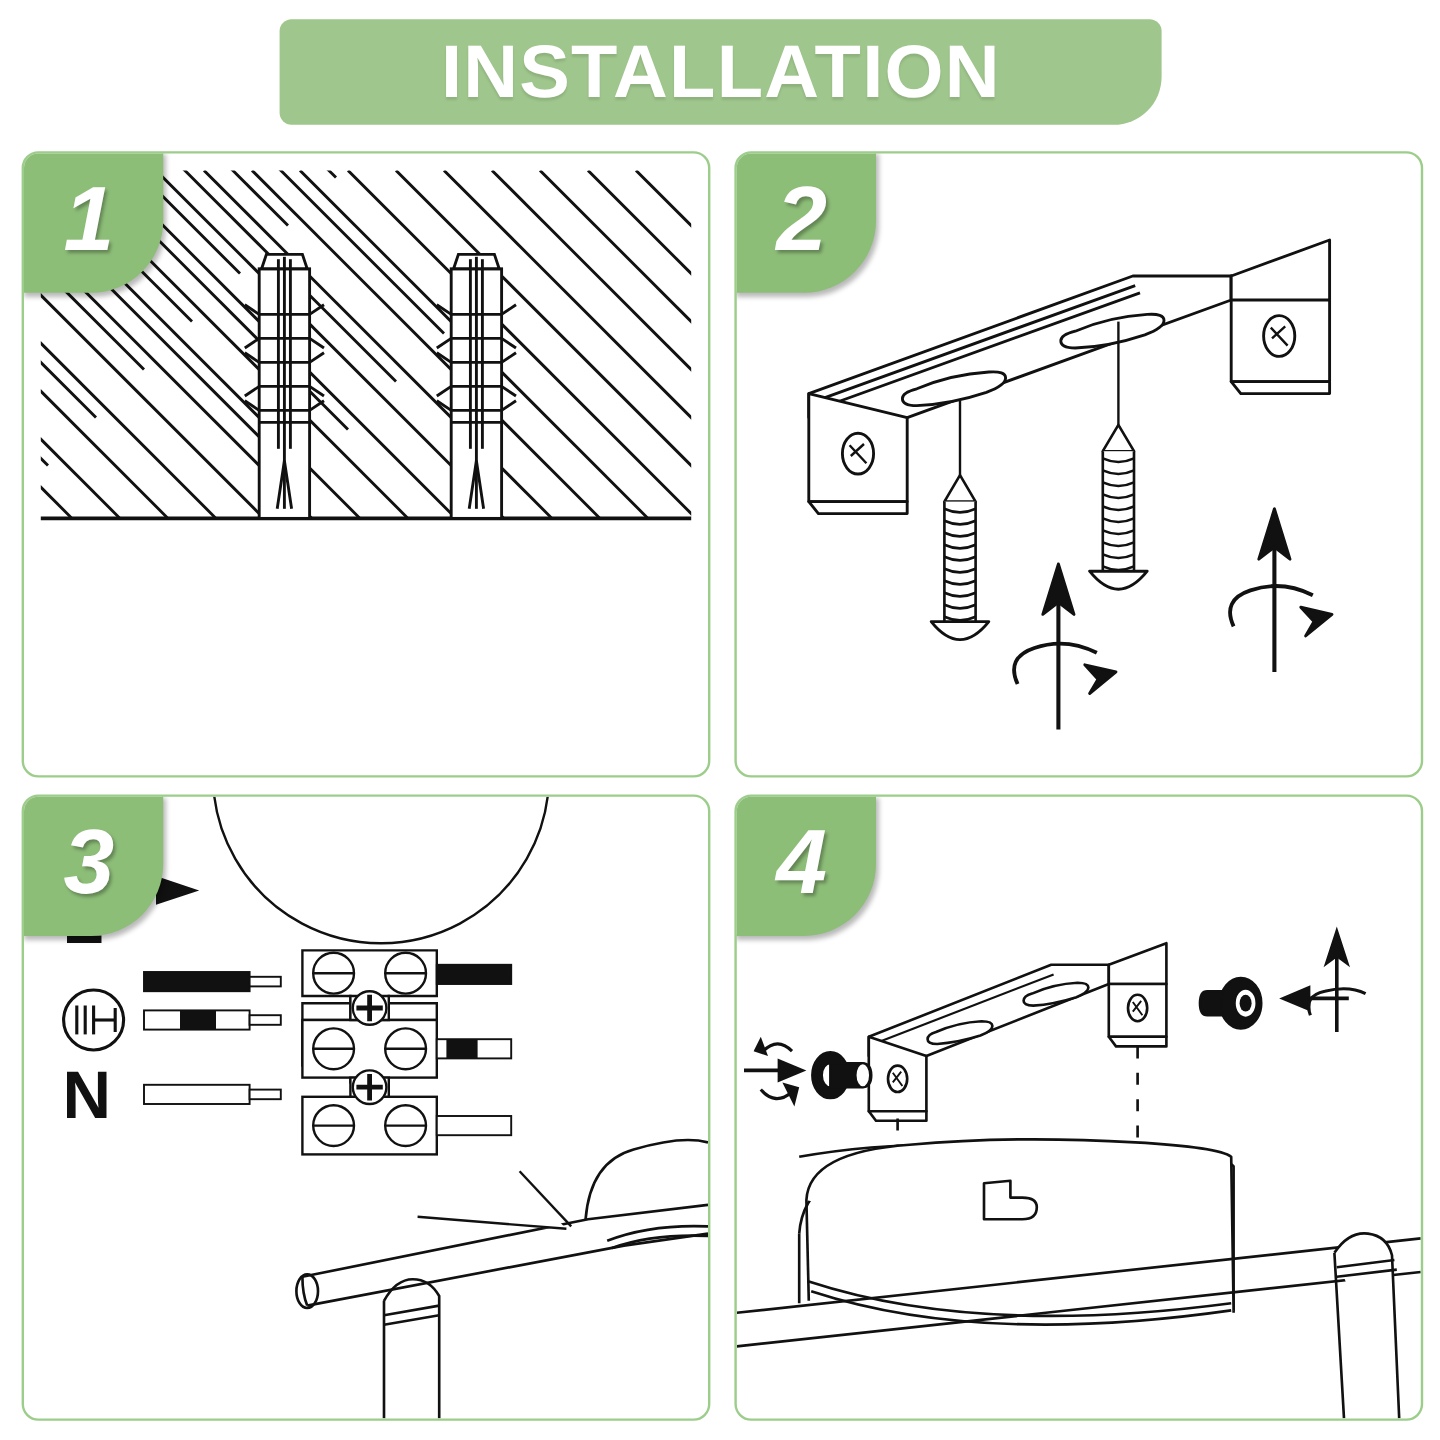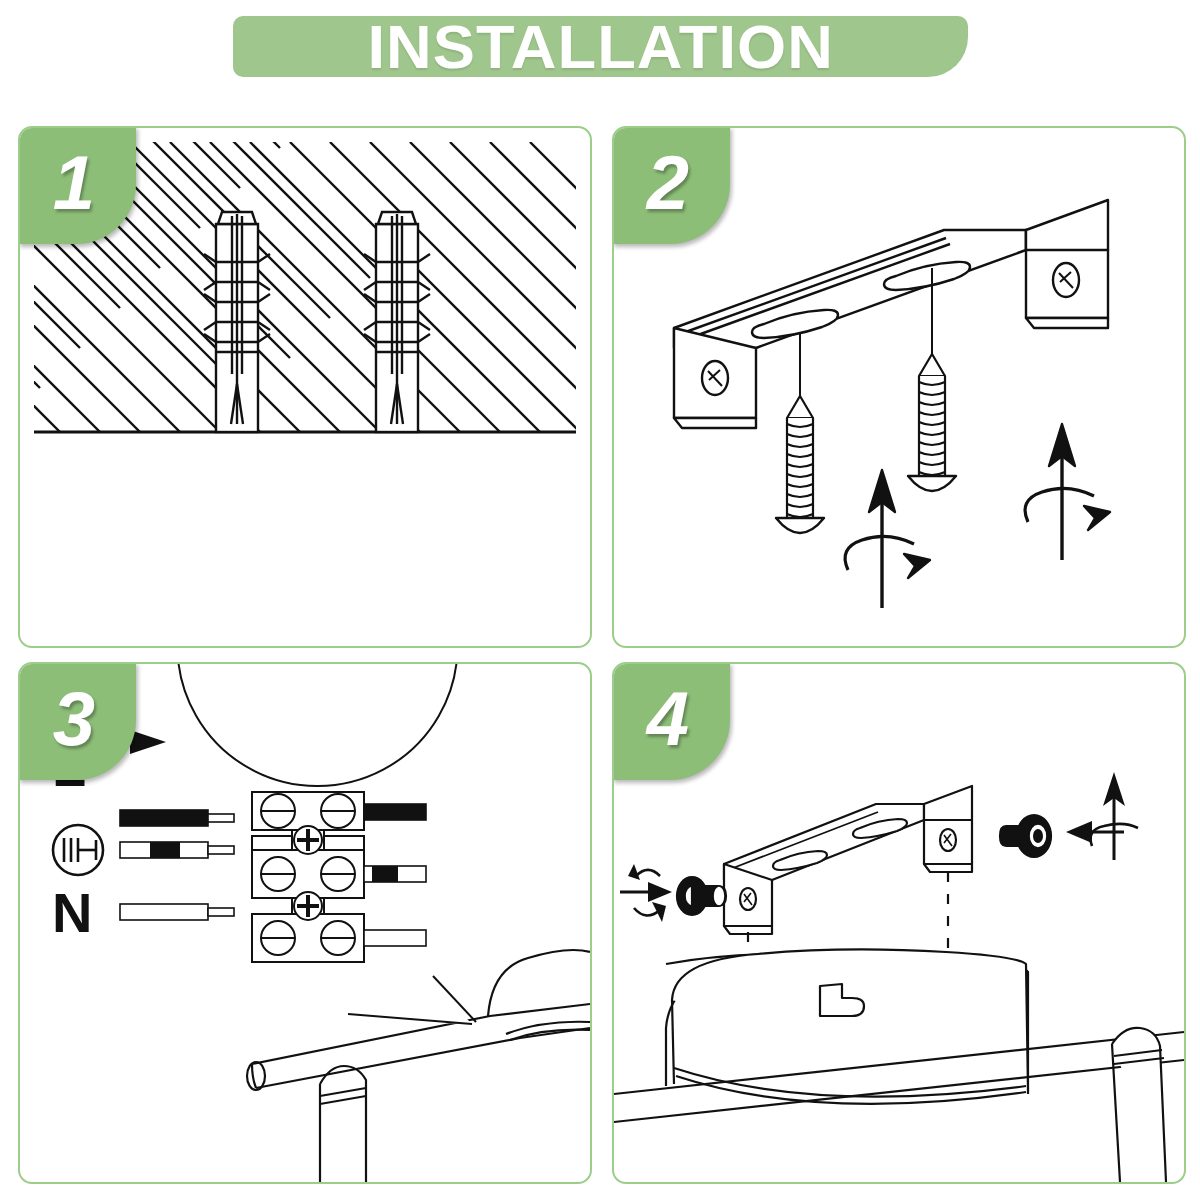--- a/index.html
+++ b/index.html
@@ -1,21 +1,21 @@
 <!DOCTYPE html>
 <html><head>
 <meta charset="utf-8">
 <style>
   html,body{margin:0;padding:0;background:#ffffff;}
   body{width:1200px;height:1200px;position:relative;overflow:hidden;
        font-family:"Liberation Sans",sans-serif;}
 
   
   #title-banner{
-    position:absolute;left:233px;top:16px;width:735px;height:61px;
+    position:absolute;left:233px;top:16px;width:735px;height:88px;
     background:#9fc68c;
     border-radius:12px 12px 12px 12px;
     display:flex;align-items:center;justify-content:center;
   }
   #title-banner.leaf{border-radius:10px 10px 40px 10px;}
   #title-text{
     color:#ffffff;font-size:62px;font-weight:bold;letter-spacing:1px;
     font-family:"Liberation Sans",sans-serif;
     transform:scaleX(1.02);
     text-shadow:0 2px 2px rgba(0,0,0,.10);

